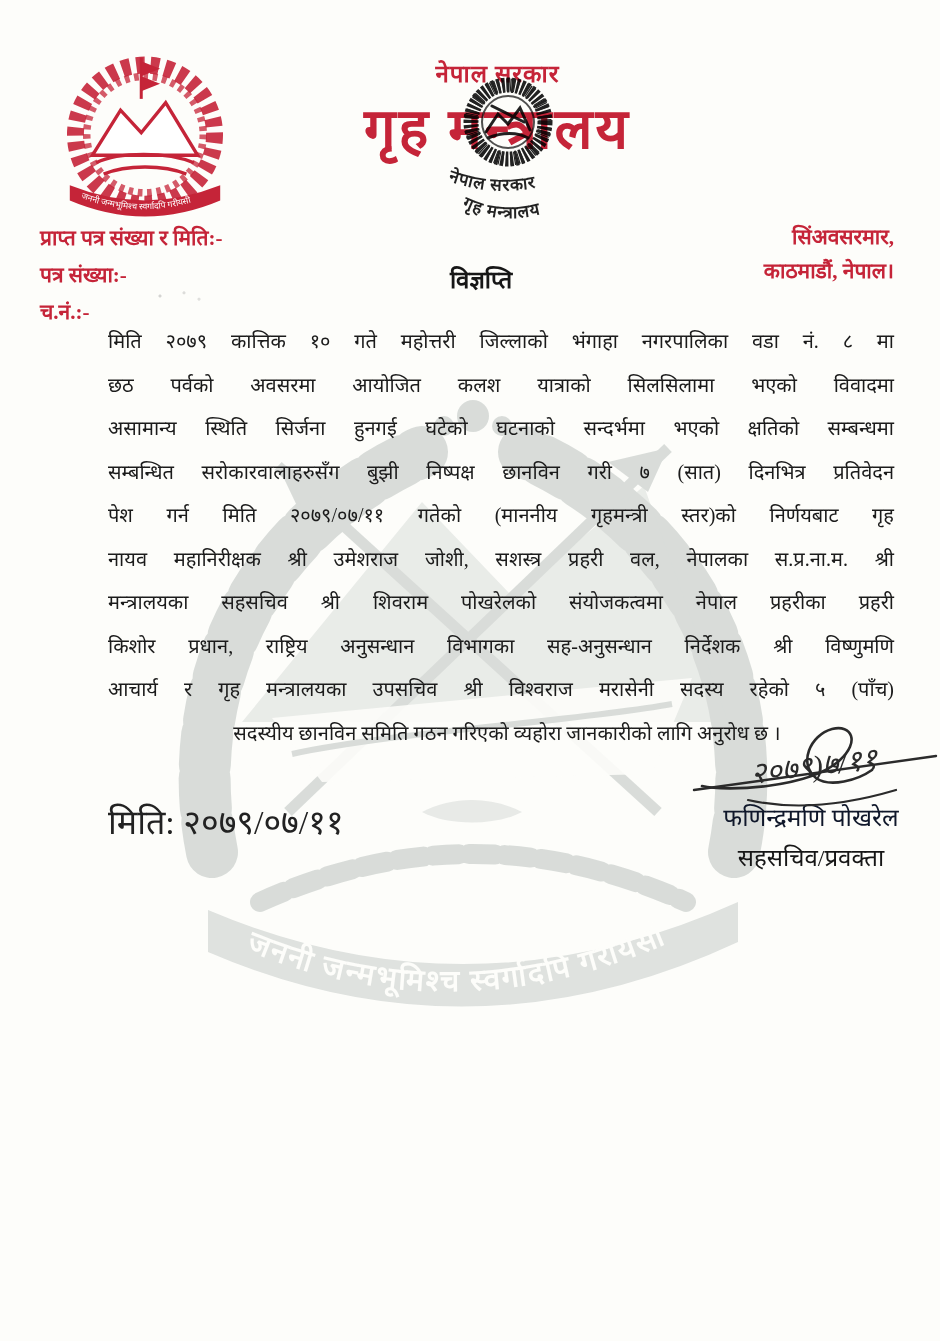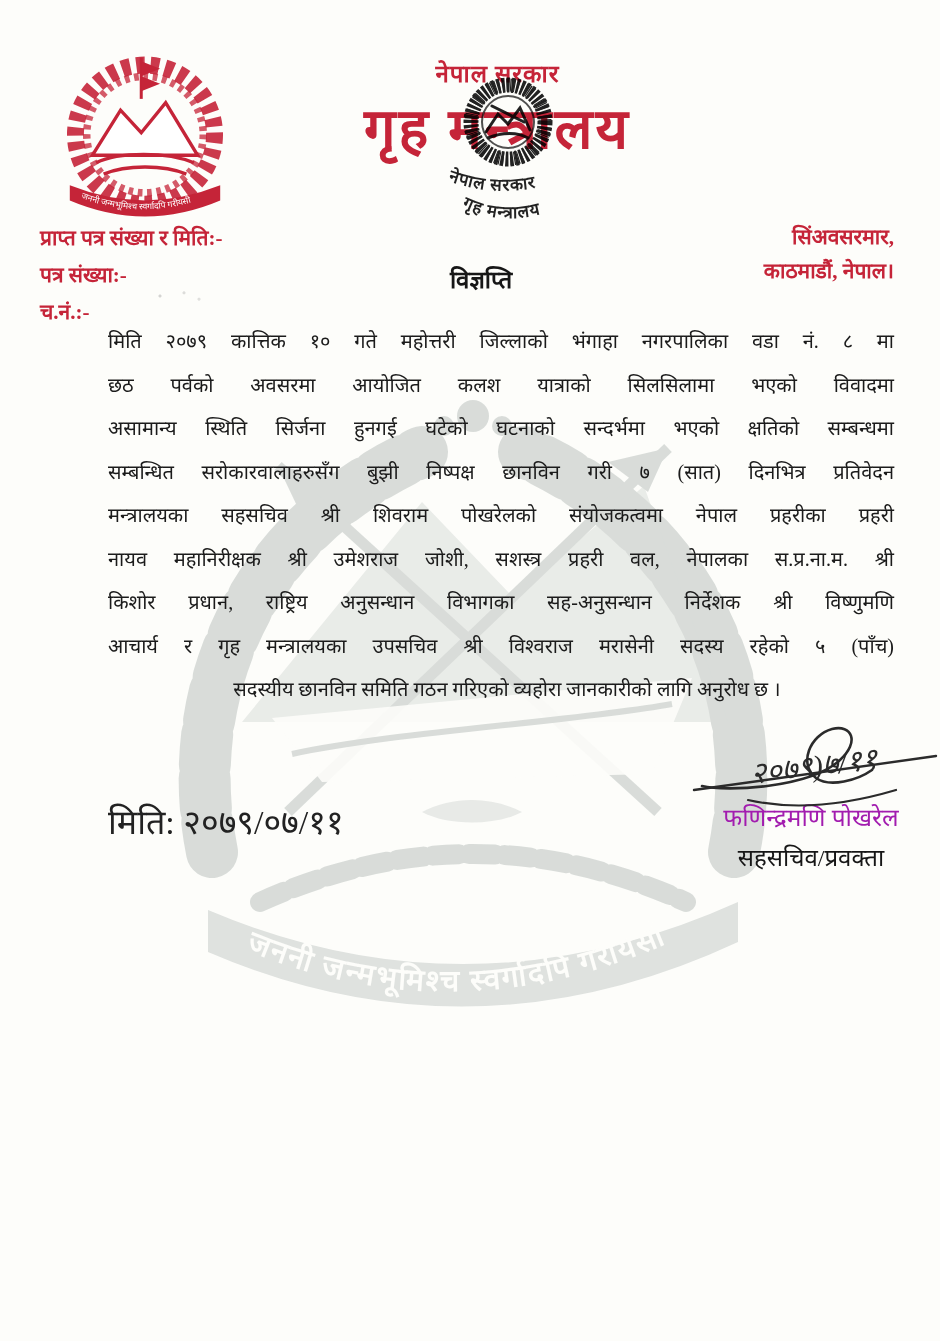--- a/index.html
+++ b/index.html
@@ -43,21 +43,21 @@
   }
   .body-block{
     position:absolute;left:108px;top:320px;width:786px;z-index:2;
     font-size:20px;color:#1b1b1b;
   }
   .body-block .jline{height:43.5px;line-height:43.5px;text-align:justify;text-align-last:justify;white-space:nowrap;overflow:visible;}
   .body-block .lastline{height:43.5px;line-height:43.5px;text-align:center;white-space:nowrap;margin-left:12px;}
   
   .issue-date{position:absolute;left:108px;top:798px;font-size:34px;color:#222;z-index:2;}
   .sig-svg{position:absolute;left:692px;top:720px;width:248px;height:92px;z-index:3;}
-  .sig-name{position:absolute;left:706px;top:800px;width:210px;text-align:center;font-size:24.5px;color:#a21caf;z-index:2;}
+  .sig-name{position:absolute;left:706px;top:800px;width:210px;text-align:center;font-size:24.5px;color:#0f172a;z-index:2;}
   .sig-title{position:absolute;left:706px;top:840px;width:210px;text-align:center;font-size:24px;color:#161616;z-index:2;}
   
   .watermark{position:absolute;left:92px;top:382px;width:762px;height:636px;z-index:0;opacity:.32;color:#8e9a96;}
   .watermark text{font-family:"Liberation Serif","DejaVu Serif",serif;font-weight:bold;}
 </style>
 </head>
 <body>
 
 <div class="page">
 
@@ -151,22 +151,23 @@
     <div>काठमाडौं, नेपाल।</div>
   </div>
 
   <div class="notice-title">विज्ञप्ति</div>
 
   <div class="body-block">
     <div class="jline">मिति २०७९ कात्तिक १० गते महोत्तरी जिल्लाको भंगाहा नगरपालिका वडा नं. ८ मा</div>
     <div class="jline">छठ पर्वको अवसरमा आयोजित कलश यात्राको सिलसिलामा भएको विवादमा</div>
     <div class="jline">असामान्य स्थिति सिर्जना हुनगई घटेको घटनाको सन्दर्भमा भएको क्षतिको सम्बन्धमा</div>
     <div class="jline">सम्बन्धित सरोकारवालाहरुसँग बुझी निष्पक्ष छानविन गरी ७ (सात) दिनभित्र प्रतिवेदन</div>
+    <div class="jline">पेश गर्न मिति २०७९/०७/११ गतेको (माननीय गृहमन्त्री स्तर)को निर्णयबाट गृह</div>
+    <div class="jline">नायव महानिरीक्षक श्री उमेशराज जोशी, सशस्त्र प्रहरी वल, नेपालका स.प्र.ना.म. श्री</div>
     <div class="jline">मन्त्रालयका सहसचिव श्री शिवराम पोखरेलको संयोजकत्वमा नेपाल प्रहरीका प्रहरी</div>
-    <div class="jline">नायव महानिरीक्षक श्री उमेशराज जोशी, सशस्त्र प्रहरी वल, नेपालका स.प्र.ना.म. श्री</div>
     <div class="jline">किशोर प्रधान, राष्ट्रिय अनुसन्धान विभागका सह-अनुसन्धान निर्देशक श्री विष्णुमणि</div>
     <div class="jline">आचार्य र गृह मन्त्रालयका उपसचिव श्री विश्वराज मरासेनी सदस्य रहेको ५ (पाँच)</div>
     <div class="lastline">सदस्यीय छानविन समिति गठन गरिएको व्यहोरा जानकारीको लागि अनुरोध छ ।</div>
   </div>
 
   <div class="issue-date">मिति: २०७९/०७/११</div>
 
   <svg class="sig-svg" viewBox="0 0 248 92" xmlns="http://www.w3.org/2000/svg">
     <g stroke="#2b2b2b" fill="none" stroke-linecap="round">
       <path d="M10,66 C34,72 118,68 148,40 C168,22 160,4 140,9 C118,15 106,44 124,58 C138,68 166,60 180,50" stroke-width="2.6"></path>

